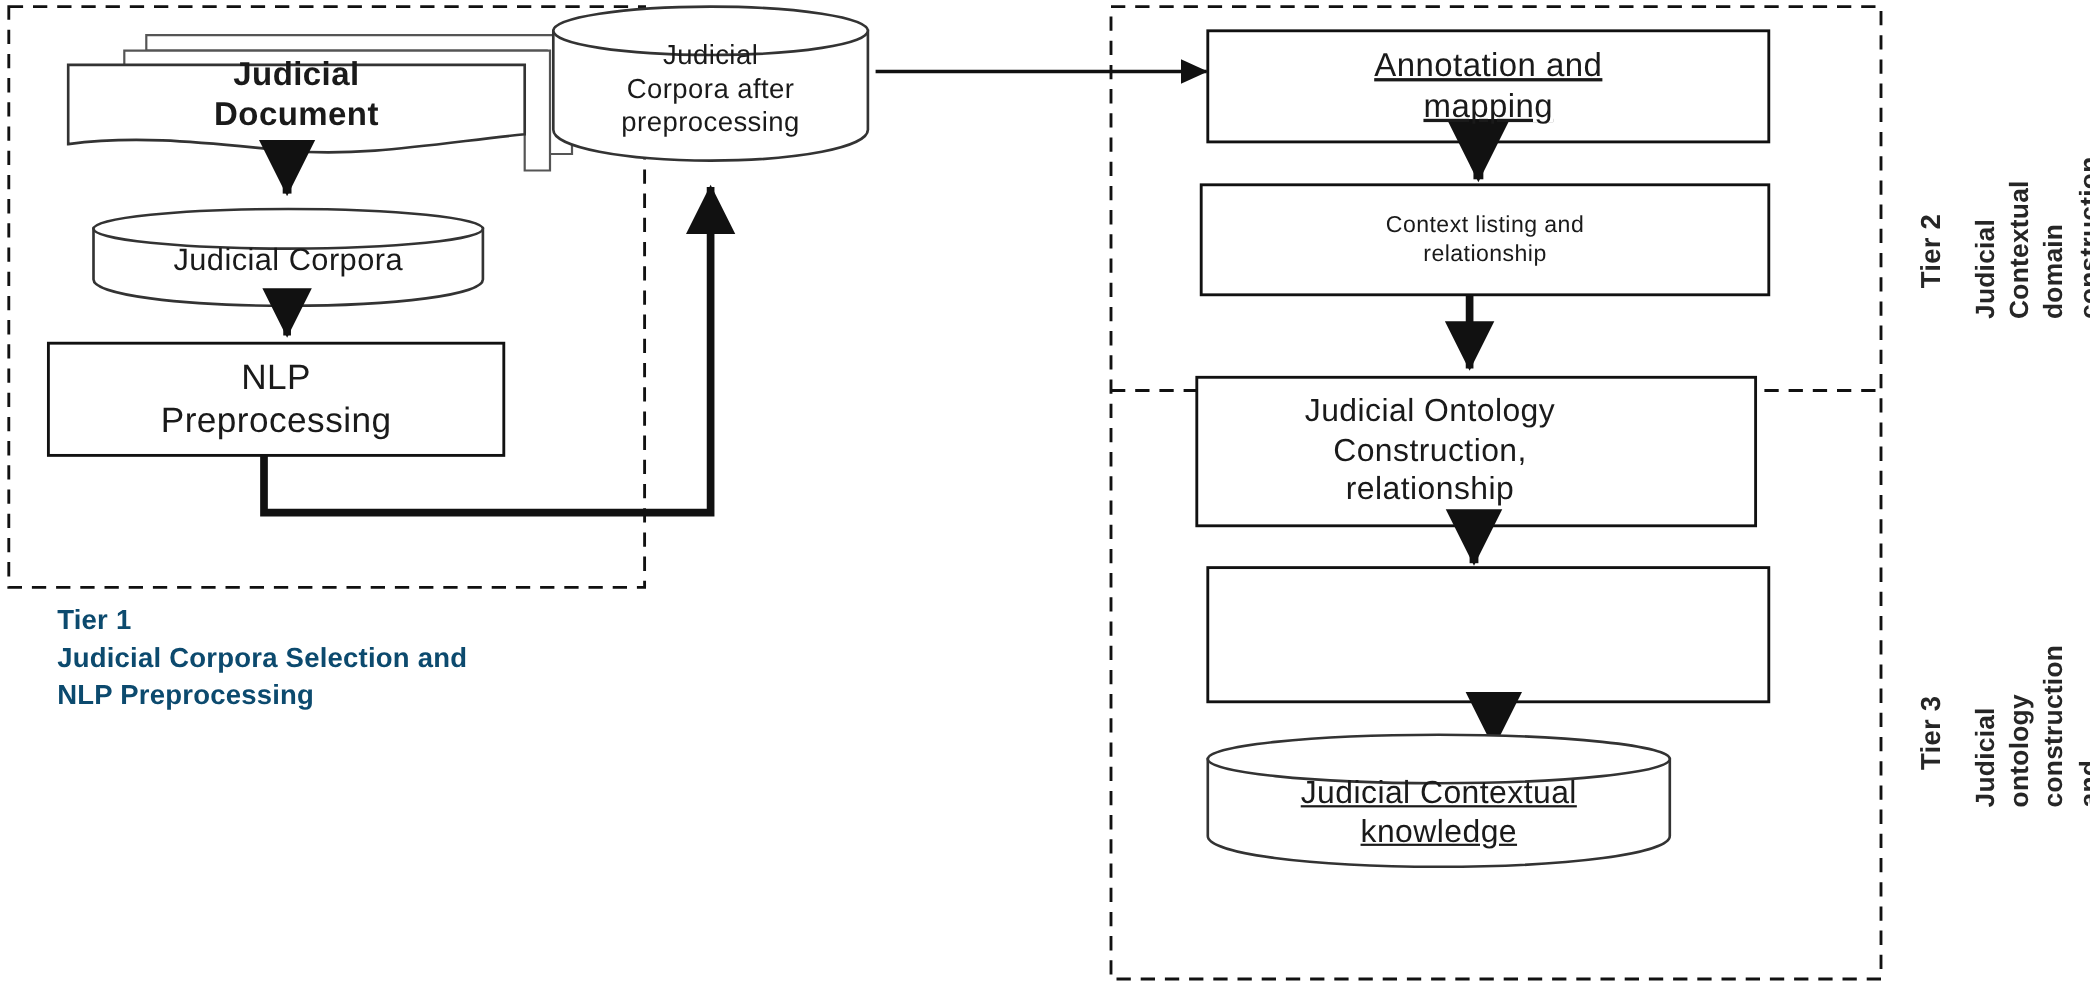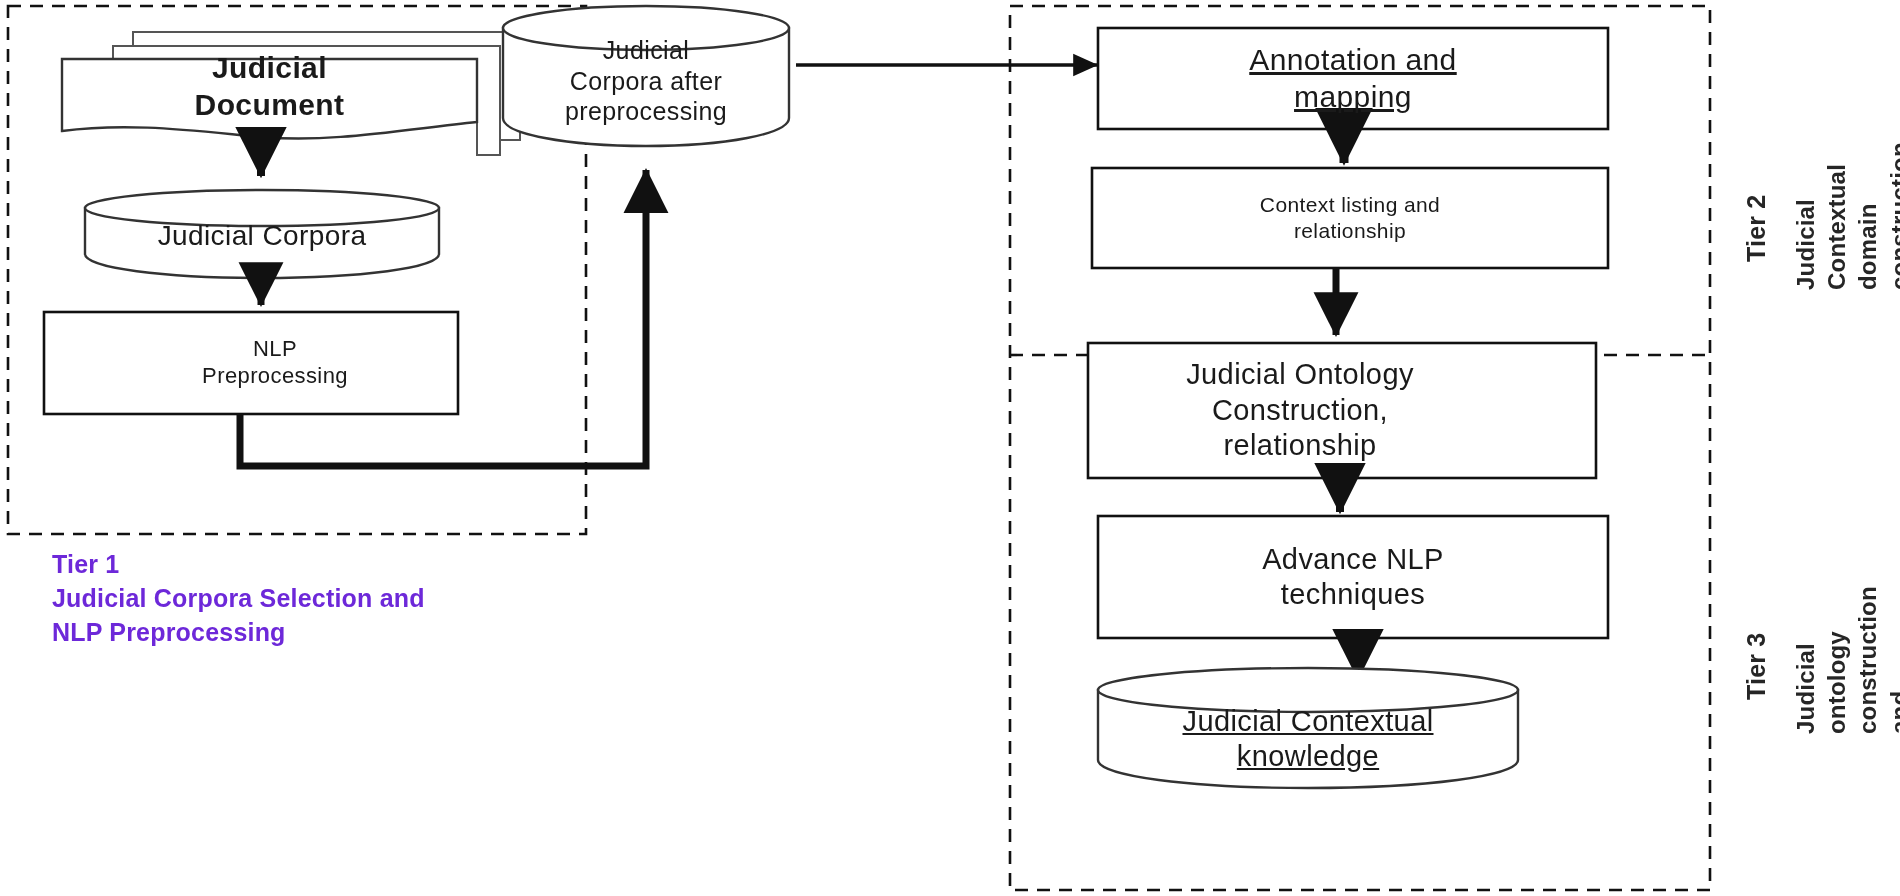--- a/index.html
+++ b/index.html
@@ -34,21 +34,21 @@
     font-family: "Liberation Sans", sans-serif;
     color: #1a1a1a;
     letter-spacing: 0.4px;
     line-height: 1.22;
     pointer-events: none;
     white-space: pre-line;
   }
   .tier-caption {
     position: absolute;
     font-family: "Liberation Sans", sans-serif;
-    color: #6d28d9;
+    color: #0c4a6e;
     font-weight: bold;
     line-height: 1.35;
     white-space: pre-line;
     letter-spacing: 0.2px;
   }
   .tier-vertical {
     position: absolute;
     font-family: "Liberation Sans", sans-serif;
     color: #262626;
     font-weight: bold;
@@ -137,39 +137,37 @@
       <ellipse cx="1308" cy="690" rx="210" ry="22" fill="#ffffff" stroke="#333333" stroke-width="2.4"></ellipse>
     </g>
 
   </svg>
 
   <div class="node-label" style="left:62px; top:48px; width:415px; height:78px; font-size:30px; font-weight:bold;">Judicial
 Document</div>
 
   <div class="node-label" style="left:85px; top:200px; width:354px; height:72px; font-size:28px;">Judicial Corpora</div>
 
-  <div class="node-label" style="left:44px; top:312px; width:414px; height:102px; font-size:22px;padding-left:24px;">NLP
+  <div class="node-label" style="left:44px; top:312px; width:414px; height:102px; font-size:32px;">NLP
 Preprocessing</div>
 
   <div class="node-label" style="left:503px; top:22px; width:286px; height:118px; font-size:25px;">Judicial
 Corpora after
 preprocessing</div>
 
   <div class="node-label" style="left:1098px; top:28px; width:510px; height:101px; font-size:30px;text-decoration:underline;">Annotation and
 mapping</div>
 
   <div class="node-label" style="left:1092px; top:168px; width:516px; height:100px; font-size:21px;">Context listing and
 relationship</div>
 
   <div class="node-label" style="left:1088px; top:343px; width:424px; height:135px; font-size:29px;">Judicial Ontology
 Construction,
 relationship</div>
 
-  <div class="node-label" style="left:1098px; top:516px; width:510px; height:122px; font-size:29px;">Advance NLP
-techniques</div>
 
   <div class="node-label" style="left:1098px; top:690px; width:420px; height:98px; font-size:29px;text-decoration:underline;">Judicial  Contextual
 knowledge</div>
 
   <div class="tier-caption" style="left:52px; top:548px; font-size:25px;">Tier 1
 Judicial Corpora  Selection and
 NLP Preprocessing</div>
 
   <div class="tier-vertical" style="left:1742px; top:262px; font-size:25px;">Tier 2</div>
 

